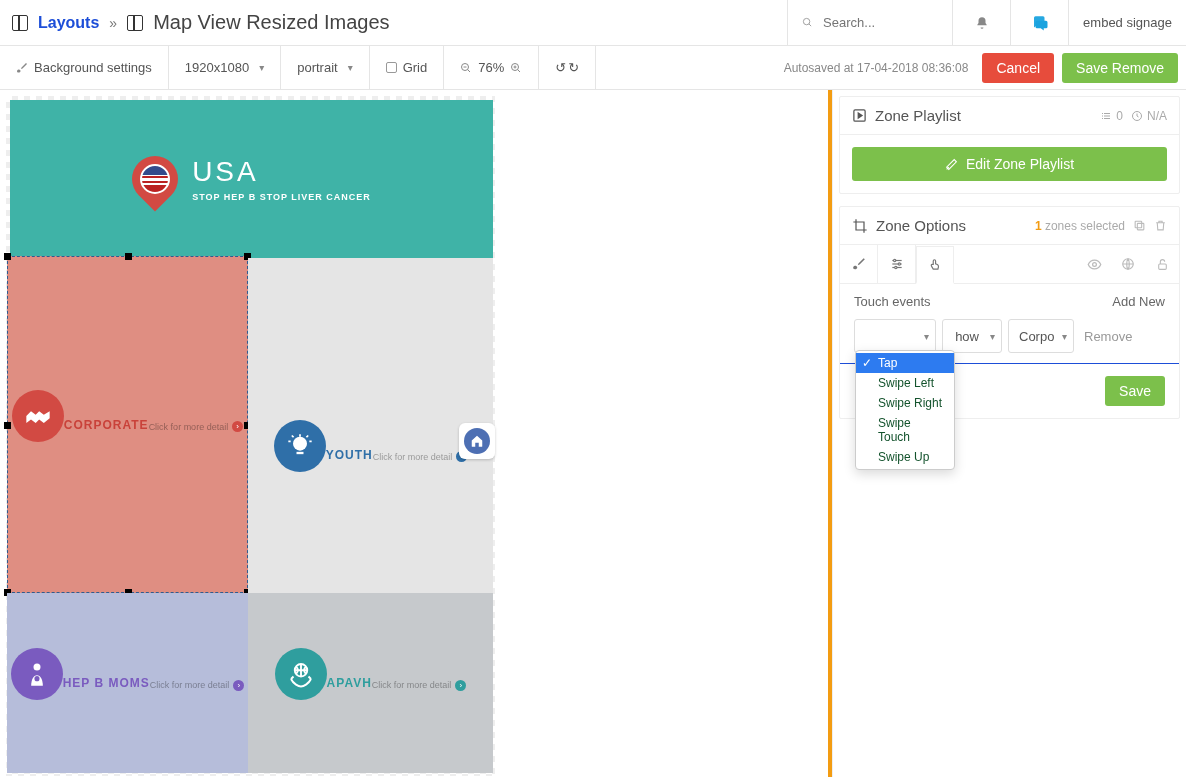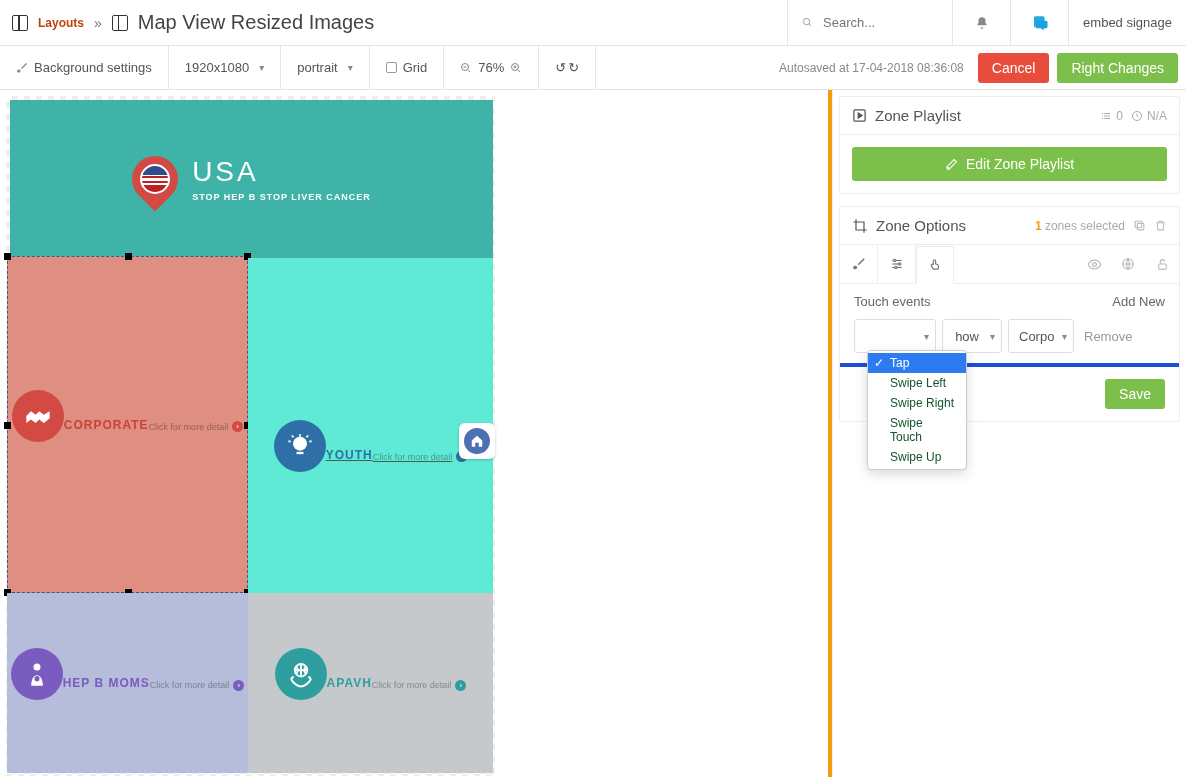--- a/index.html
+++ b/index.html
@@ -3,21 +3,21 @@
 <meta charset="utf-8">
 <style>
   * { box-sizing: border-box; margin: 0; padding: 0; }
   body { font-family: -apple-system, "Helvetica Neue", Arial, sans-serif; font-size: 13px; color: #555; background: #fff; width: 1186px; }
 
   
   .topbar { display: flex; align-items: center; height: 46px; border-bottom: 1px solid #e5e5e5; }
   .breadcrumbs { display: flex; align-items: center; gap: 10px; padding: 0 12px; flex: 1; }
   .bc-ico { width: 16px; height: 16px; border: 1.5px solid #333; border-radius: 2px; position: relative; display: inline-block; }
   .bc-ico::after { content: ""; position: absolute; left: 5px; top: 0; bottom: 0; width: 1.5px; background: #333; }
-  .bc-title1 { font-size: 12px; font-weight: 600; color: #c2410c; }
+  .bc-title1 { font-size: 16px; font-weight: 600; color: #1d4ed8; }
   .bc-sep { color: #777; font-size: 14px; }
   .bc-title2 { font-size: 20px; font-weight: 500; color: #444; }
   .searchwrap { display: flex; align-items: center; gap: 10px; width: 165px; border-left: 1px solid #e5e5e5; height: 100%; padding: 0 14px; color: #999; }
   .topicon { width: 58px; height: 100%; border-left: 1px solid #e5e5e5; display: flex; align-items: center; justify-content: center; color: #888; }
   .chat-ico { color: #1aa3df; }
   .brand { border-left: 1px solid #e5e5e5; height: 100%; display: flex; align-items: center; padding: 0 14px; color: #555; font-size: 13px; }
   input.search { border: none; outline: none; font-size: 13px; width: 100%; }
 
   
   .toolbar { display: flex; align-items: center; height: 44px; border-bottom: 1px solid #e5e5e5; }
@@ -51,21 +51,21 @@
   .z-top .sub { font-size: 9px; letter-spacing: 1px; margin-top: 4px; font-weight: 600; }
   .tile { position: absolute; display: flex; flex-direction: row; align-items: center; justify-content: center; }
   .tile .circ { width: 52px; height: 52px; border-radius: 50%; display: flex; align-items: center; justify-content: center; margin-bottom: 18px; }
   .tile .ttl { font-size: 12px; font-weight: 700; letter-spacing: 1px; }
   .tile .cfd { font-size: 9px; color: rgba(0,0,0,.35); margin-top: 4px; display: flex; align-items: center; gap: 4px; }
   .tile .cfd .arrow { width: 11px; height: 11px; border-radius: 50%; display: inline-flex; align-items: center; justify-content: center; color: #fff; font-size: 8px; }
   .t1 { left: 7px; top: 166px; width: 241px; height: 337px; background: #df8e82; border: 1px dashed #2f5c8f; }
   .t1 .circ { background: #d24a43; }
   .t1 .ttl { color: #c9423a; }
   .t1 .arrow{background:#d24a43;}
-  .t2 { left: 248px; top: 168px; width: 245px; height: 393px; background: #5eead4; text-decoration: underline; }
+  .t2 { left: 248px; top: 168px; width: 245px; height: 393px; background: #e5e5e5; }
   .t2 .circ { background: #2f6fa8; }
   .t2 .ttl { color: #2f6fa8; }
   .t2 .arrow{background:#2f6fa8;}
   .home-bubble { position: absolute; right: -2px; top: 42%; width: 36px; height: 36px; background: #fff; border-radius: 6px; display: flex; align-items: center; justify-content: center; box-shadow: 0 1px 3px rgba(0,0,0,.2); }
   .home-bubble .hc { width: 26px; height: 26px; border-radius: 50%; background: #4d6fb3; display: flex; align-items: center; justify-content: center; color: #fff; }
   .t3 { left: 7px; top: 503px; width: 241px; height: 180px; background: #b6bdda; }
   .t3 .circ { background: #7a5bbf; }
   .t3 .ttl { color: #7a5bbf; }
   .t3 .arrow{background:#7a5bbf;}
   .t4 { left: 248px; top: 503px; width: 245px; height: 180px; background: #c6c9cc; }
@@ -90,24 +90,24 @@
   .icon-row .ib.active { background: #fff; border-bottom: 2px solid #fff; position: relative; top: 1px; border-left:1px solid #eee; border-top:1px solid #eee; }
   .icon-row .spacer { flex: 1; }
   .icon-row .iright { width: 34px; display: flex; align-items: center; justify-content: center; color: #bbb; }
   .touch-section { padding: 10px 14px; }
   .touch-head { display: flex; justify-content: space-between; color: #666; font-size: 13px; margin-bottom: 10px; }
   .row-controls { display: flex; align-items: center; gap: 6px; position: relative; }
   .sel { height: 34px; border: 1px solid #ddd; border-radius: 3px; padding: 0 22px 0 10px; font-size: 13px; color: #555; background: #fff; position: relative; display: flex; align-items: center; min-width: 60px; }
   .sel .chev2 { position: absolute; right: 6px; font-size: 10px; color: #888; }
   .remove { color: #999; font-size: 13px; margin-left: 4px; cursor: pointer; }
   .savebtn { margin: 12px 14px; align-self: flex-end; }
-  .savewrap { display: flex; justify-content: flex-end; border-top:4px solid #1d4ed8; }
+  .savewrap { display: flex; justify-content: flex-end; border-top:1px solid #1d4ed8; }
 
   
-  .dropdown { position: absolute; top: 30px; left: 12px; width: 100px; background: #fff; border: 1px solid #ccc; border-radius: 4px; box-shadow: 0 4px 12px rgba(0,0,0,.15); z-index: 20; padding: 2px 0; font-size: 12px; }
+  .dropdown { position: absolute; top: 30px; left: 0; width: 100px; background: #fff; border: 1px solid #ccc; border-radius: 4px; box-shadow: 0 4px 12px rgba(0,0,0,.15); z-index: 20; padding: 2px 0; font-size: 12px; }
   .dropdown .opt { padding: 3px 10px 3px 22px; position: relative; cursor: pointer; color: #14532d; }
   .dropdown .opt.sel-opt { background: #2d7bf0; color: #fff; }
   .dropdown .opt.sel-opt::before { content: "✓"; position: absolute; left: 6px; }
 
   svg { display: block; }
 </style>
 </head>
 <body>
 
 <div class="topbar">
@@ -172,21 +172,21 @@
         <line x1="7" y1="10" x2="13" y2="10"></line>
       </svg>
   </div>
   <div class="tbtn" style="gap:2px">
     <span>↺</span>
     <span>↻</span>
   </div>
   <div class="flex-spacer"></div>
   <span class="autosave">Autosaved at 17-04-2018 08:36:08</span>
   <button class="btn red">Cancel</button>
-  <button class="btn green">Right Changes</button>
+  <button class="btn green">Save Remove</button>
 </div>
 
 <div class="main">
   <div class="canvas-area">
     <div class="checker"></div>
 
     <div class="zone z-top">
       <div class="label-row">
         <div class="pin">
             <div class="flag"></div>

